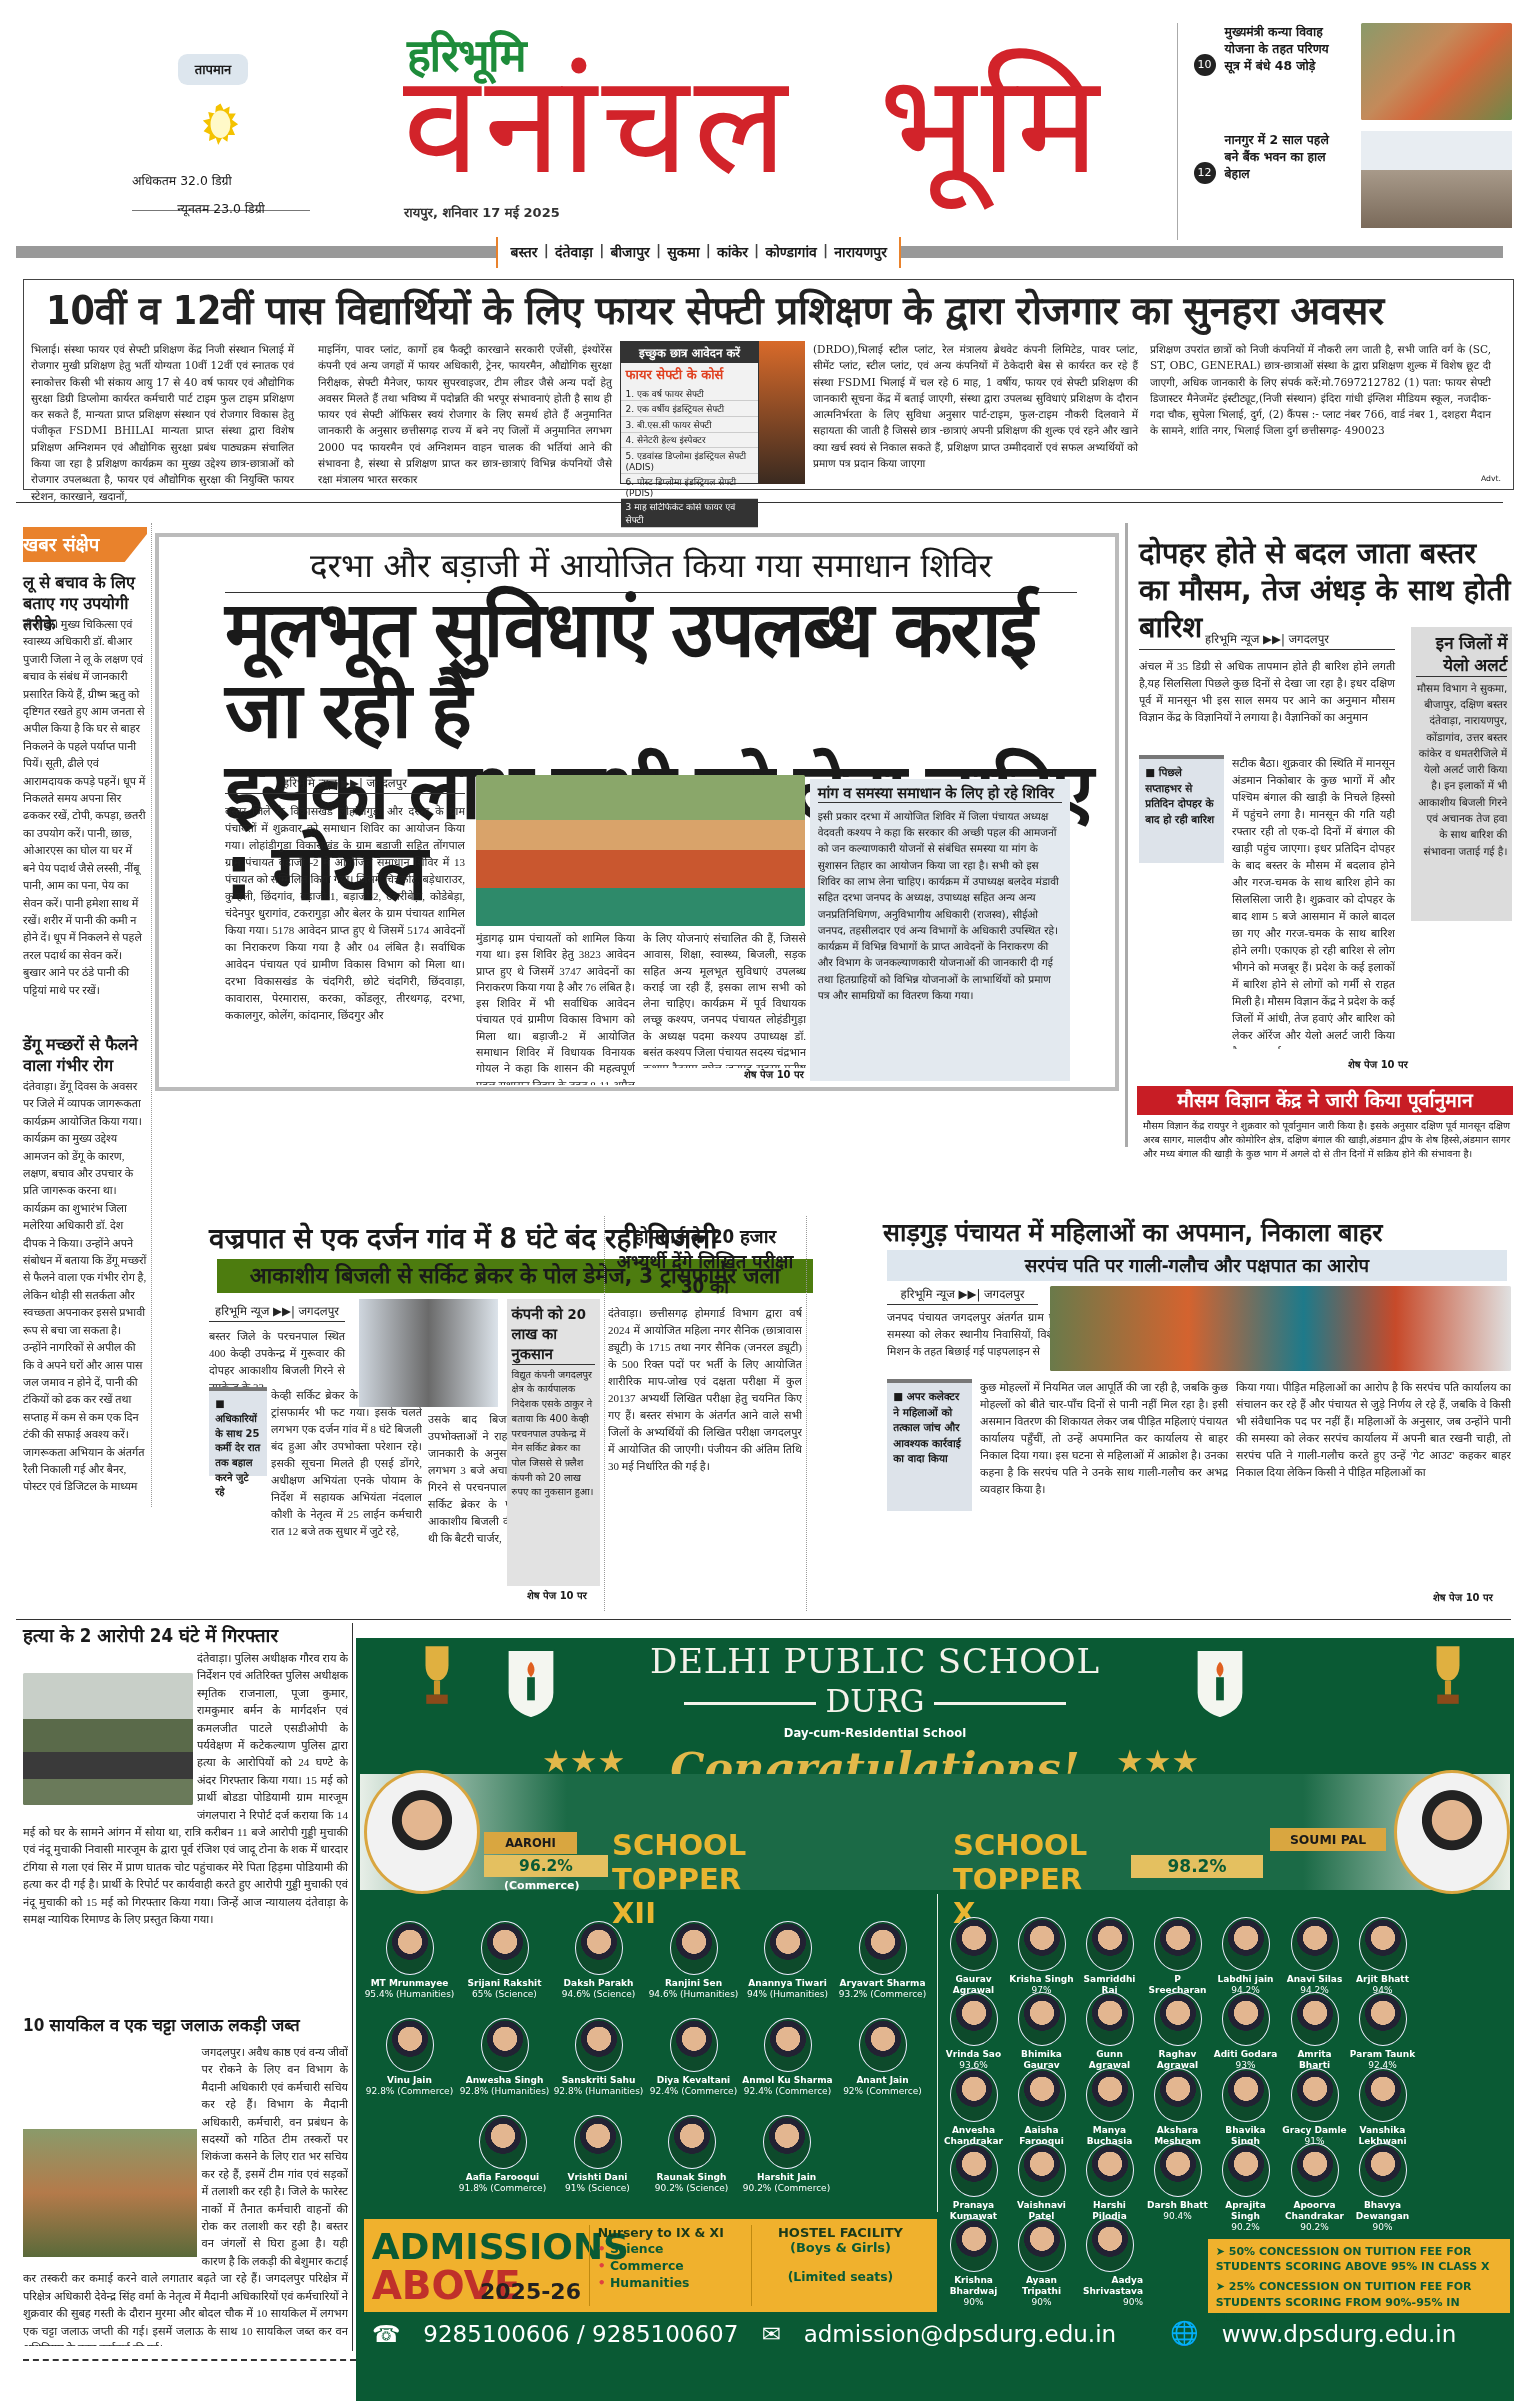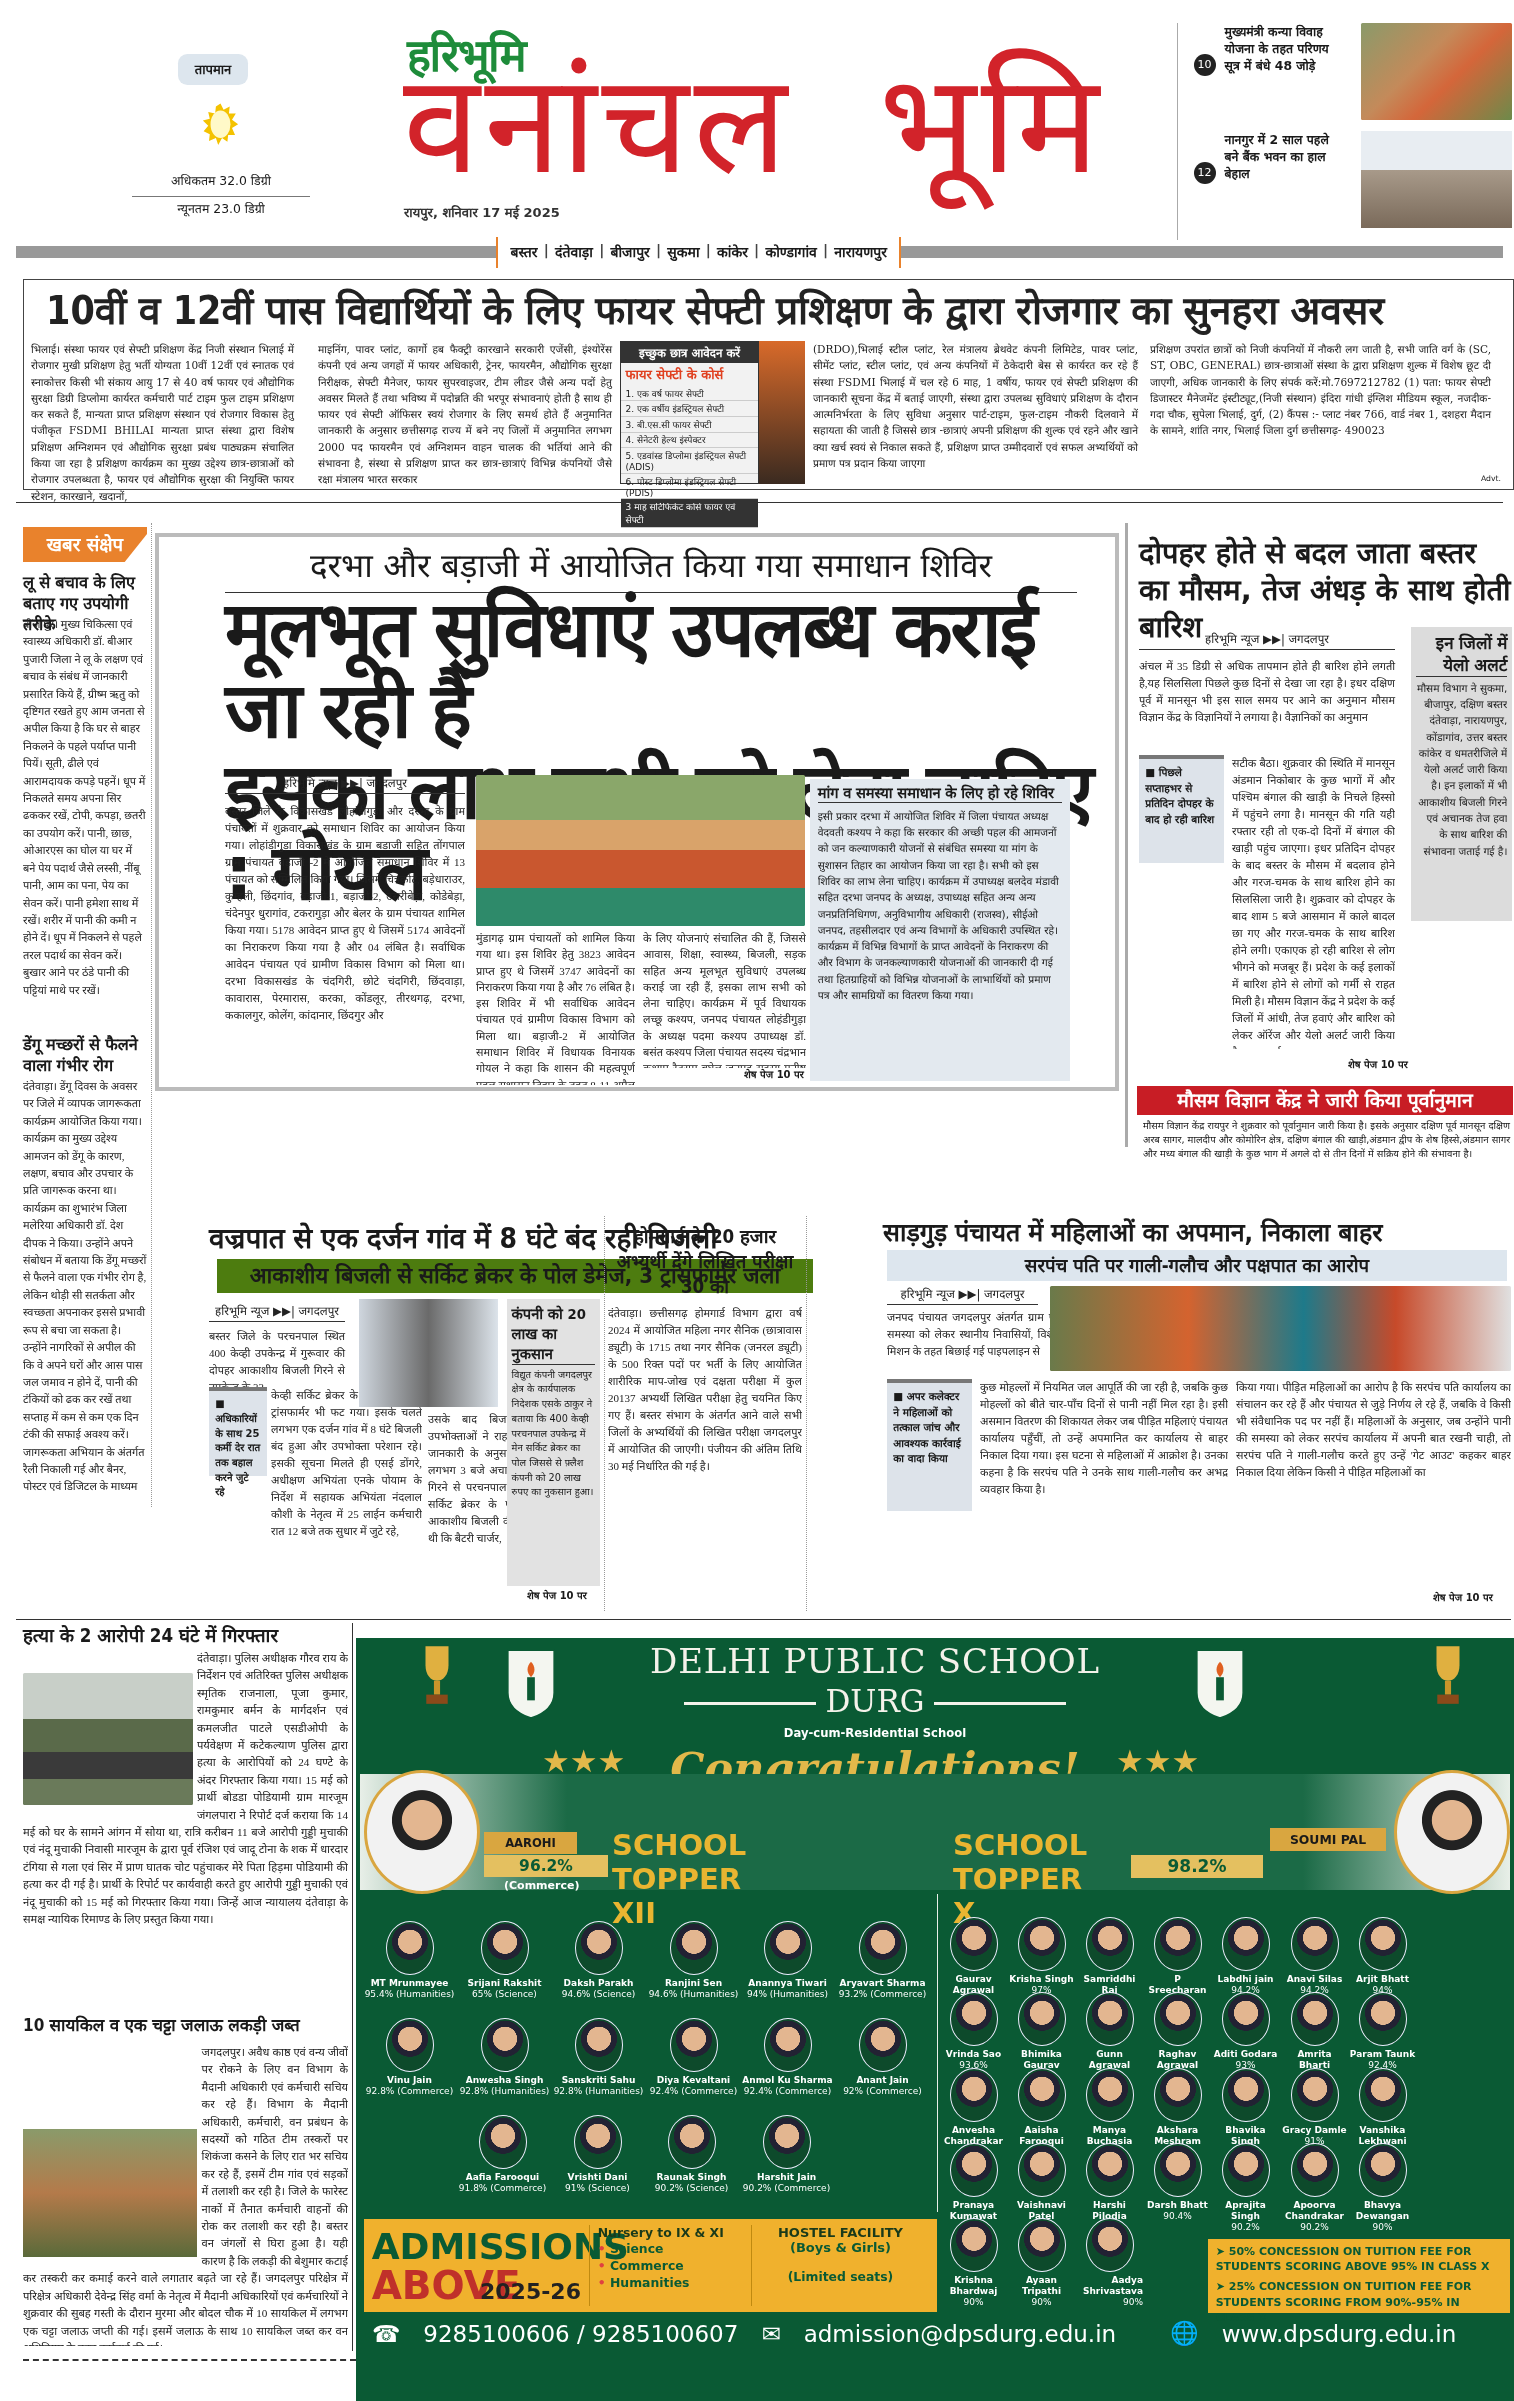--- a/index.html
+++ b/index.html
@@ -7,21 +7,21 @@
 .abs{position:absolute}
 .body-text{font-family:"Liberation Serif","DejaVu Serif",serif;font-size:11.6px;line-height:18px;text-align:justify;color:#222}
 .head{font-family:"DejaVu Sans Condensed","DejaVu Sans",sans-serif;font-weight:bold;color:#1a1a1a}
 .byline{font-family:"DejaVu Sans",sans-serif;font-size:11.6px;color:#222;border-bottom:1.5px solid #333;padding-bottom:3.1px;text-align:center}
 .photo{background:linear-gradient(135deg,#8a9a6a,#c48a5a 40%,#d4663a 60%,#6d8a4a);border-radius:1.5px}
 .pull{background:#dde3ea;border-top:4.6px solid #777;padding:6.2px 6.2px;font-family:"DejaVu Sans",sans-serif;font-size:11.6px;line-height:17px;font-weight:bold}
 .rule-v{border-left:1.5px dotted #999}
 
 #temp-box{left:178px;top:54px;width:70px;height:31px;background:#dde6ee;border-radius:9.3px;text-align:center;line-height:31px;font-size:13px;font-weight:bold}
 #sun{left:201px;top:102px;width:39px;height:46px}
-#temp-max{left:132px;top:172px;width:178px;font-size:12.4px;text-align:center;padding-bottom:7px;border-bottom:1.5px solid #777}
+#temp-max{left:132px;top:172px;width:178px;font-size:12.4px;text-align:left;padding-bottom:21px;border-bottom:1.5px solid #777}
 #temp-min{left:132px;top:200px;width:178px;font-size:12.4px;text-align:center}
 #brand-small{left:407px;top:23px;font-size:45px;font-weight:bold;color:#1e8c3a;font-family:"DejaVu Sans",sans-serif;letter-spacing:-1.5px}
 #brand-main{left:403px;top:62px;font-size:138px;line-height:147px;color:#d2232a;font-family:Liberation Mono, monospace;letter-spacing:4.6px}
 #dateline{left:404px;top:203px;font-size:13px;font-weight:bold;color:#333}
 #teaser-box{left:1177px;top:23px;width:333px;height:217px;border-left:1.5px solid #aaa}
 .teaser{position:absolute;left:15.5px;width:310px;height:101px}
 .teaser .num{position:absolute;left:0;top:31px;width:22px;height:22px;border-radius:50%;background:#222;color:#fff;font-size:11px;text-align:center;line-height:22px}
 .teaser .txt{position:absolute;left:31px;top:0;width:116px;font-size:12.4px;line-height:17px;font-weight:bold}
 .teaser .img{position:absolute;left:167px;top:0;width:151px;height:97px}
 #navbar{left:15.5px;top:246px;width:1487px;height:12.4px;background:#999}
@@ -31,21 +31,21 @@
 #ad-fire{left:23px;top:279px;width:1491px;height:211px;border:1.5px solid #444}
 #ad-fire-title{left:46px;top:287px;font-size:39px;line-height:48px;font-weight:bold;font-family:"DejaVu Sans Condensed","DejaVu Sans",sans-serif;color:#222;white-space:nowrap}
 .adcol{position:absolute;top:341px;width:263px;font-size:10.5px;line-height:16.3px;text-align:justify;font-family:"DejaVu Serif",serif}
 #ad-courses{left:620px;top:341px;width:139px;height:143px;background:#f2f2f2;border:0.8px solid #333}
 #ad-courses .hd{background:#333;color:#fff;font-size:11.6px;font-weight:bold;padding:3.1px;text-align:center}
 #ad-courses .sub{color:#e04020;font-weight:bold;font-size:13px;padding:2.3px 4.6px}
 #ad-courses li{list-style:none;font-size:9px;padding:0.8px 4.6px;border-bottom:0.8px solid #ccc}
 #ad-fire-photo{left:759px;top:341px;width:46px;height:143px;background:linear-gradient(180deg,#d86a2a,#3a2a20)}
 #advt{left:1481px;top:474px;font-size:7.7px}
 
-#brief-head{left:23px;top:527px;width:124px;height:35px;background:#e9822c;color:#fff;font-size:18.6px;font-weight:bold;text-align:center;line-height:35px;clip-path:polygon(0 0,100% 0,100% 20%,82% 100%,0 100%)}
+#brief-head{left:23px;top:527px;width:124px;height:35px;background:#e9822c;color:#fff;font-size:18.6px;font-weight:bold;text-align:left;line-height:35px;clip-path:polygon(0 0,100% 0,100% 20%,82% 100%,0 100%)}
 
 #main-frame{left:155px;top:533px;width:964px;height:558px;border:4.6px solid #bbb}
 #main-kicker{left:225px;top:542px;width:852px;font-size:33px;text-align:center;border-bottom:1.5px solid #333;padding-bottom:4.6px}
 #main-head{left:225px;top:589px;width:868px;font-size:77px;line-height:81px;font-weight:bold;font-family:"DejaVu Sans Condensed","DejaVu Sans",sans-serif;letter-spacing:-2.3px}
 
 #wx-head{left:1139px;top:535px;width:372px;font-size:29px;line-height:37px;font-weight:bold}
 #wx-alert{left:1411px;top:627px;width:101px;height:294px;background:#dcdcdc;padding:4.6px;text-align:right}
 #wx-banner{left:1137px;top:1086px;width:376px;height:29px;background:#c81d25;color:#fff;font-size:19.4px;text-align:center;line-height:29px;font-weight:bold}
 
 #dps{left:356px;top:1638px;width:1158px;height:763px;background:#0a5a34}

